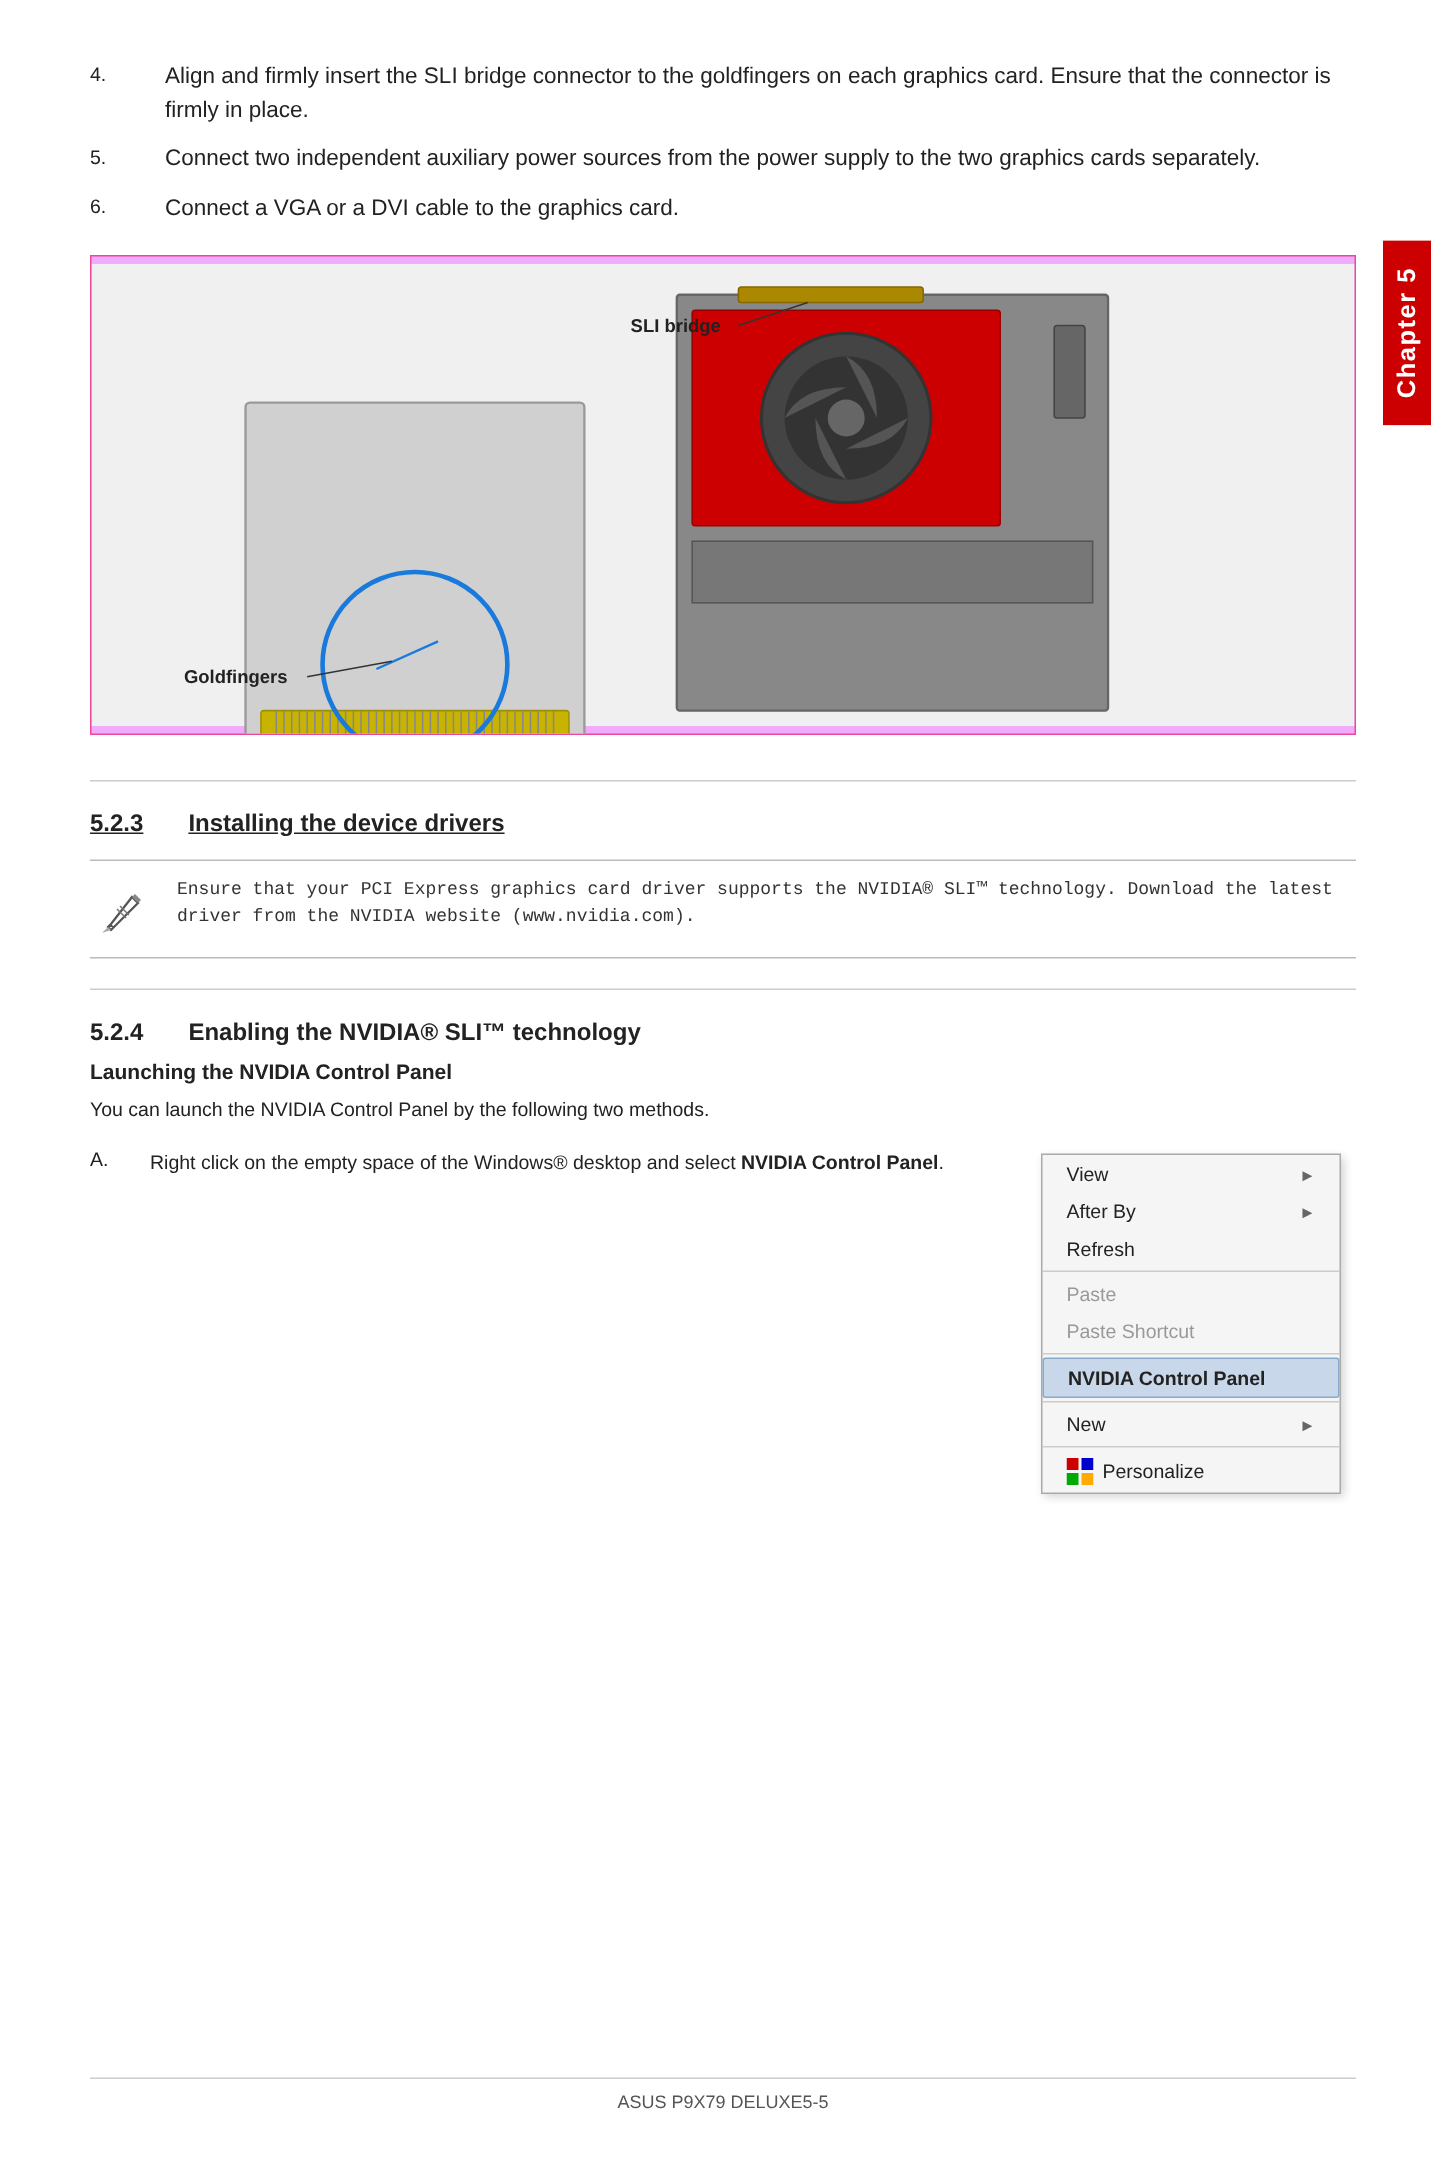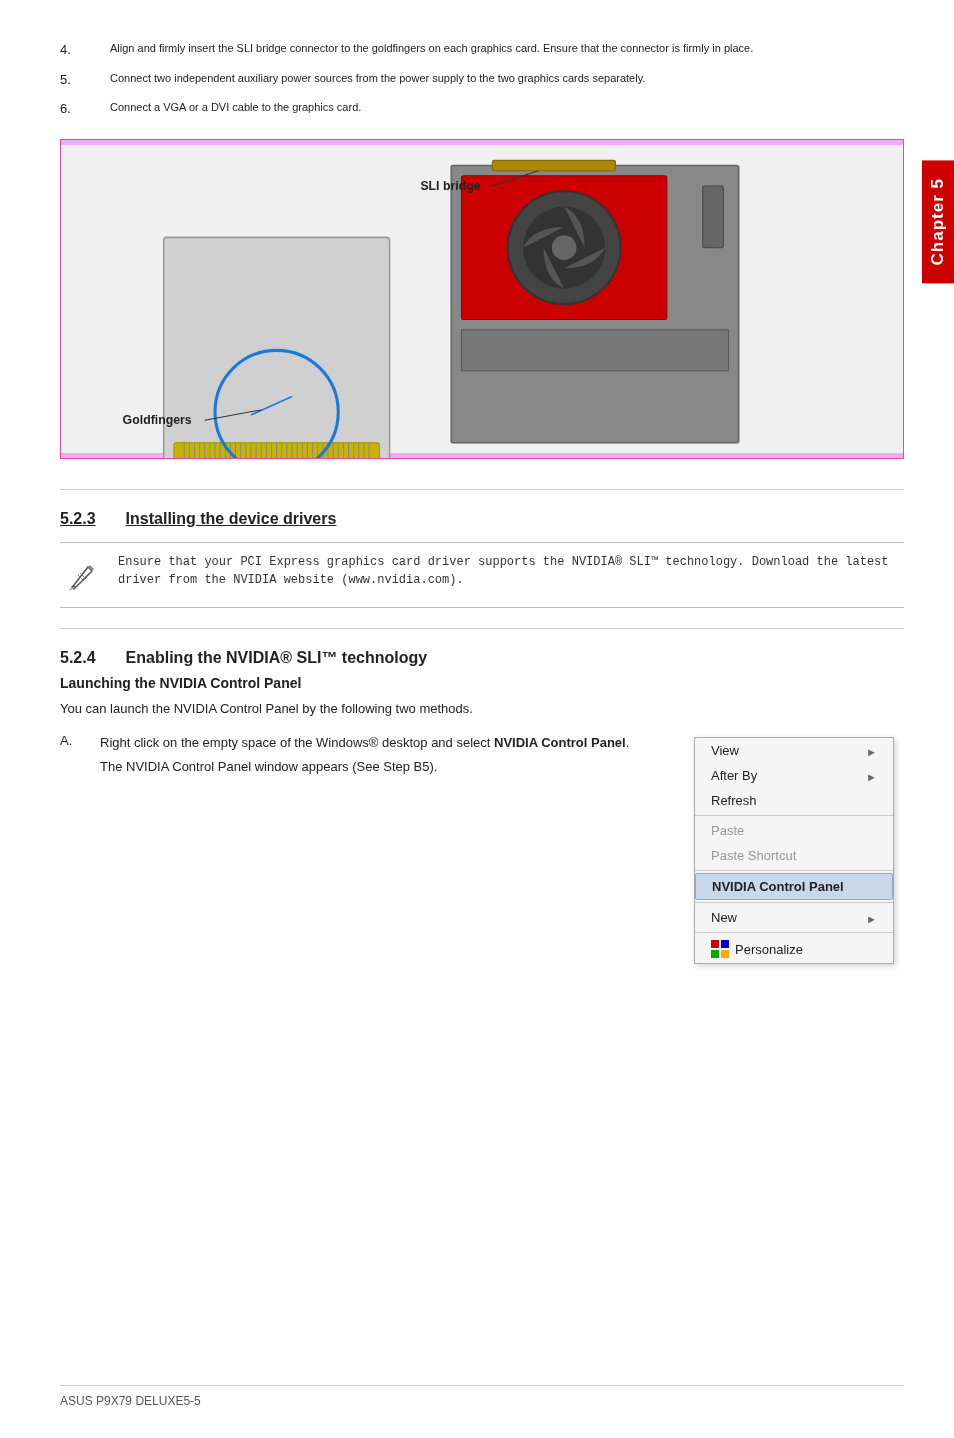--- a/index.html
+++ b/index.html
@@ -41,21 +41,21 @@
       display: flex;
       margin-bottom: 10px;
       line-height: 1.5;
     }
     .list-number {
       min-width: 50px;
       font-size: 13px;
     }
     .list-text {
       flex: 1;
-      font-size: 11px;
+      font-size: 15px;
       line-height: 1.5;
     }
 
     
     .image-area {
       margin: 20px 0 30px 0;
       position: relative;
       height: 320px;
       border: 1px solid #ec4899;
       background: #f0abfc;
@@ -171,21 +171,21 @@
       align-items: center;
     }
 
     
     .footer {
       position: absolute;
       bottom: 30px;
       left: 60px;
       right: 50px;
       display: flex;
-      justify-content: flex-start;
+      justify-content: center;
       align-items: center;
       border-top: 1px solid #ccc;
       padding-top: 8px;
       font-size: 12px;
       color: #555;
     }
 
     .clearfix::after {
       content: "";
       display: table;
@@ -388,21 +388,20 @@
           <span>Personalize</span>
         </span>
       </div>
     </div>
 
     <div class="letter-item">
       <span class="letter-label">A.</span>
       <div class="letter-text">
         <span>Right click on the empty space of the Windows® desktop and select </span><span class="inline-bold">NVIDIA Control Panel</span><span>.</span>
         <br>
-        <span style="margin-top:4px; display:inline-block;">The NVIDIA Control Panel window appears (See Step B5).</span>
       </div>
     </div>
 
   </div>
 
 </div>
 
 <div class="footer">
   <span>ASUS P9X79 DELUXE</span>
   <span>5-5</span>

